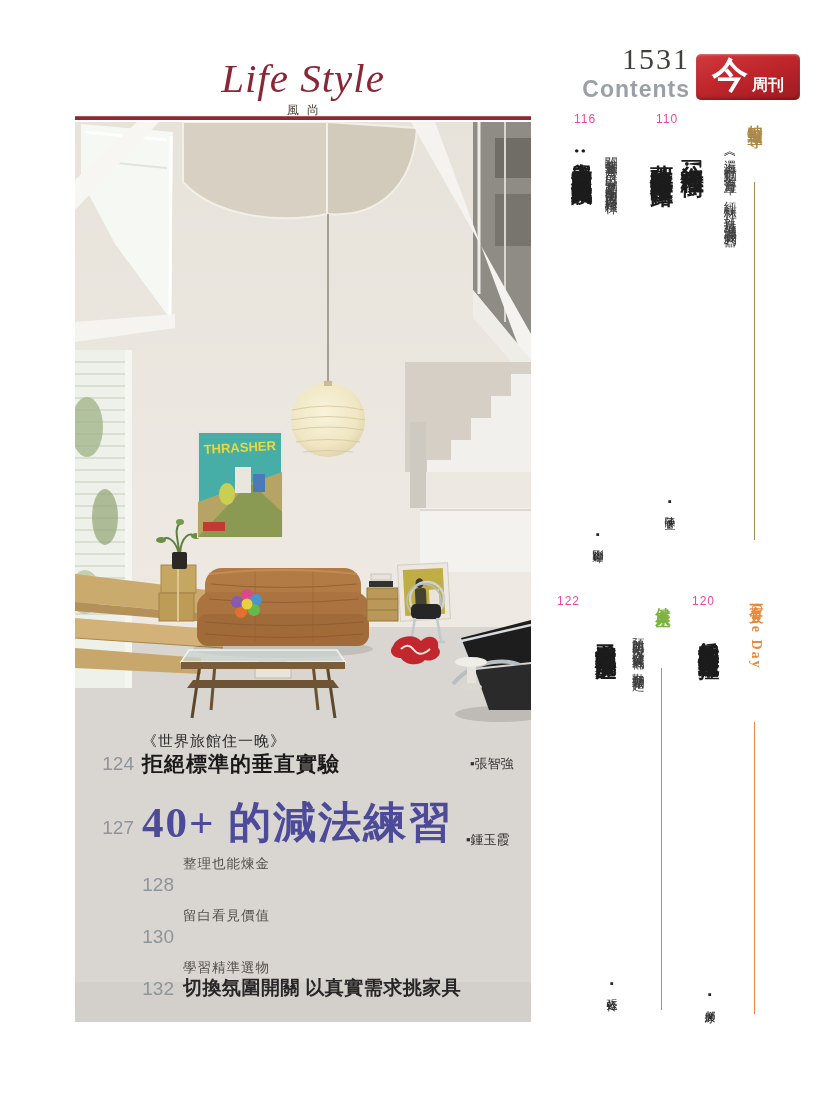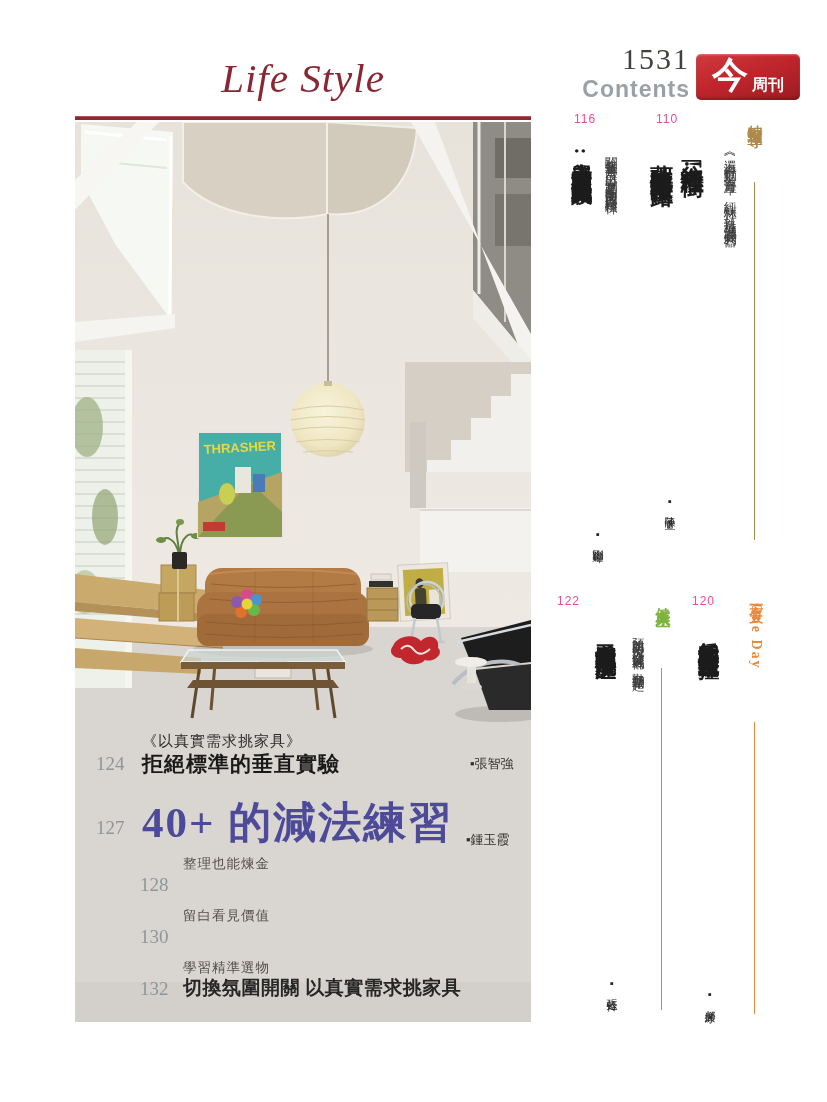--- a/index.html
+++ b/index.html
@@ -35,40 +35,41 @@
   .vsub{color:#3c3c3c;line-height:1.45;}
   .vauthor{font-size:11px;color:#222;letter-spacing:1px;}
   .seclabel{font-weight:bold;font-size:15px;letter-spacing:2px;line-height:1.2;}
 
   
   .kicker{position:absolute;font-size:15px;color:#2c2c2c;letter-spacing:1px;}
   .kicker-sm{position:absolute;font-size:13.5px;color:#55504b;letter-spacing:1px;}
   .ftitle{position:absolute;font-size:21px;font-weight:bold;color:#1a1a1a;letter-spacing:1px;}
   .ftitle-sm{position:absolute;font-size:19px;font-weight:bold;color:#262626;letter-spacing:0.5px;}
   .ftitle-big{position:absolute;font-size:43px;font-weight:bold;color:#4d4b99;letter-spacing:2px;line-height:1;}
-  .fnum{position:absolute;font-family:Liberation Serif, serif;
-        font-size:19px;color:#8e959b;text-align:left;}
+  .fnum{position:absolute;font-family:Liberation Sans, sans-serif;
+        font-size:19px;color:#8e959b;text-align:right;}
   .credit{position:absolute;font-size:13px;color:#2e2e2e;}
 </style>
 </head>
 <body>
 
 <div class="page">
 
   <div class="issue-block">
     <div class="issue-no">1531</div>
     <div class="contents-label">Contents</div>
   </div>
   <div class="logo">
     <span class="jin">今</span>
     <span class="zhoukan">周刊</span>
   </div>
 
   <div class="ls-head">
     <div class="ls-en">Life Style</div>
+    <div class="ls-zh">風尚</div>
   </div>
   <div class="red-rule"></div>
 
   <div class="abs" style="left:75px;top:122px;width:456px;height:900px;">
     <svg width="456" height="900" viewBox="0 0 456 900" xmlns="http://www.w3.org/2000/svg">
       <defs>
         <radialGradient id="lant" cx="45%" cy="40%" r="65%">
           <stop offset="0%" stop-color="#f8f3dc"></stop>
             <stop offset="70%" stop-color="#efe6c2"></stop>
             <stop offset="100%" stop-color="#ddd2a8"></stop>
@@ -266,21 +267,21 @@
   <div class="v vtitle" style="left:694px;top:628px;font-size:21px;letter-spacing:0.5px;">站馬路中間搖擺 會被兩邊來車撞死!</div>
   <div class="v vauthor" style="left:702px;top:988px;">▪郝廣才</div>
 
   <div class="num" style="left:557px;top:594px;">122</div>
   <div class="v seclabel" style="left:654px;top:595px;color:#7db33e;">健康人生</div>
   <div class="vline" style="left:661px;top:668px;height:342px;background:#7db33e;"></div>
   <div class="v vsub" style="left:629px;top:628px;font-size:12.5px;letter-spacing:1.5px;">預防肌肉流失 從健脾補氣、勤運動做起</div>
   <div class="v vtitle" style="left:591px;top:628px;font-size:21px;letter-spacing:0.5px;">老了沒體力別輕忽 可能是肌少症</div>
   <div class="v vauthor" style="left:604px;top:977px;">▪張虹伶</div>
 
-  <div class="kicker" style="left:142px;top:732px;">《以真實需求挑家具》</div>
+  <div class="kicker" style="left:142px;top:732px;">《世界旅館住一晚》</div>
   <div class="fnum" style="left:96px;top:753px;width:38px;">124</div>
   <div class="ftitle" style="left:142px;top:750px;">拒絕標準的垂直實驗</div>
   <div class="credit" style="left:470px;top:755px;">▪張智強</div>
 
   <div class="fnum" style="left:96px;top:817px;width:38px;">127</div>
   <div class="ftitle-big" style="left:142px;top:801px;">40+ 的減法練習</div>
   <div class="credit" style="left:466px;top:831px;">▪鍾玉霞</div>
 
   <div class="kicker-sm" style="left:183px;top:855px;">整理也能煉金</div>
   <div class="fnum" style="left:140px;top:874px;width:34px;">128</div>

